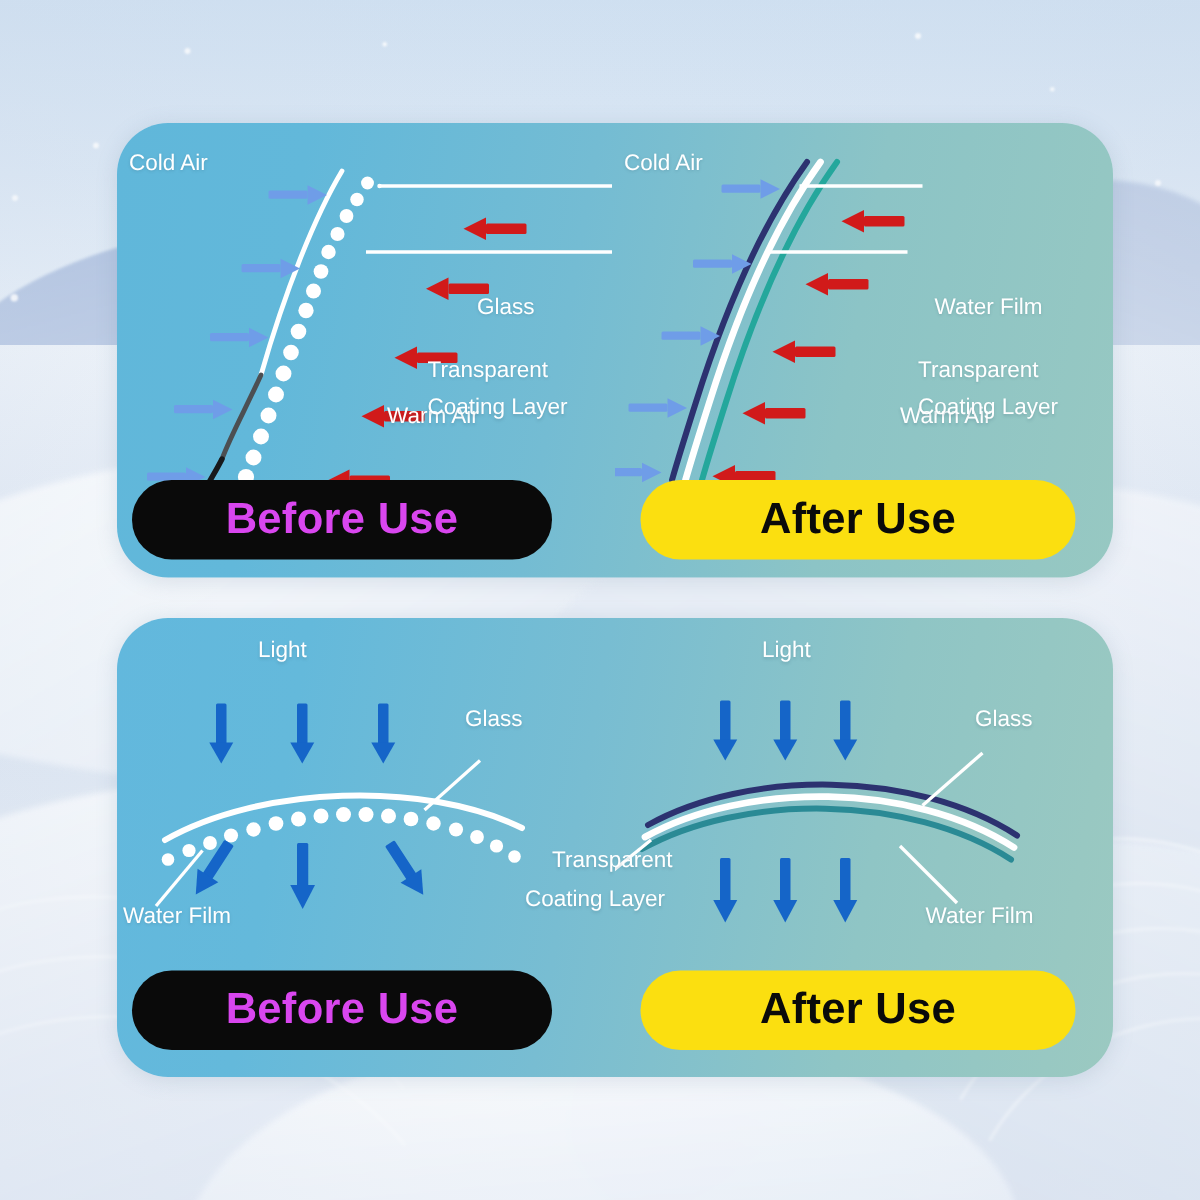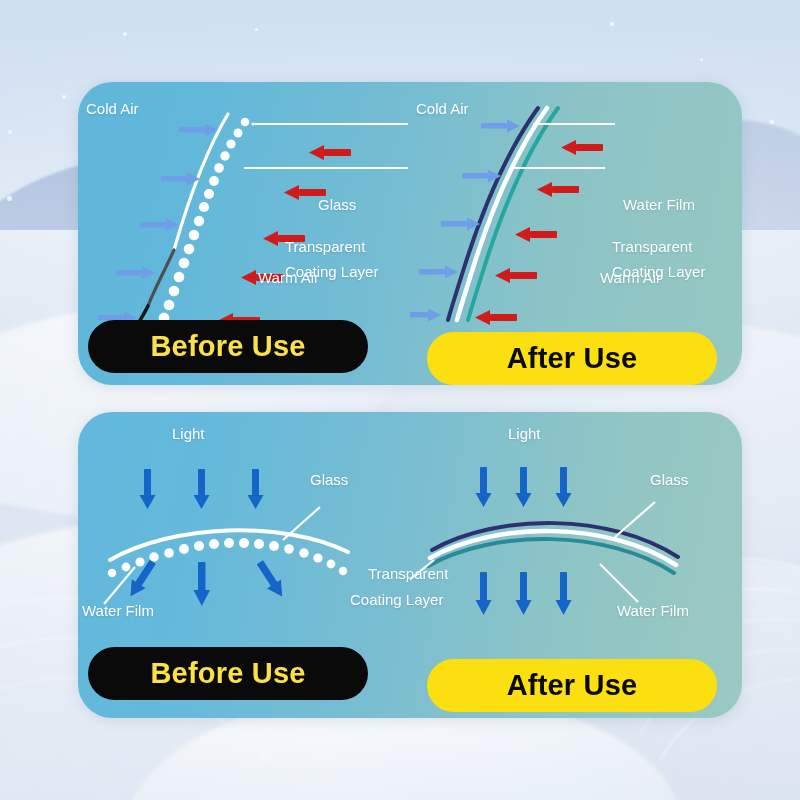--- a/index.html
+++ b/index.html
@@ -72,22 +72,22 @@
     white-space:nowrap;font-family:"Liberation Sans", sans-serif;
     text-shadow:0 1px 2px rgba(60,100,120,.25);
   }
 
   
   .pill{
     position:absolute;display:flex;align-items:center;justify-content:center;
     border-radius:30px;font-size:29px;font-weight:bold;letter-spacing:.2px;
     font-family:"Liberation Sans", sans-serif;
   }
-  .pill-before{background:#0a0a0a;color:#fde047;}
-  .pill-after{background:#fbdf10;color:#0a0a0a;margin-top:12px;}
+  .pill-before{background:#0a0a0a;color:#d946ef;}
+  .pill-after{background:#fbdf10;color:#0a0a0a;}
 
   svg{display:block;}
 </style>
 </head>
 <body>
 
 <div id="bg">
   <div class="bg-sky"></div>
   <div class="bg-mtn1"></div>
   <div class="bg-mtn2"></div>

